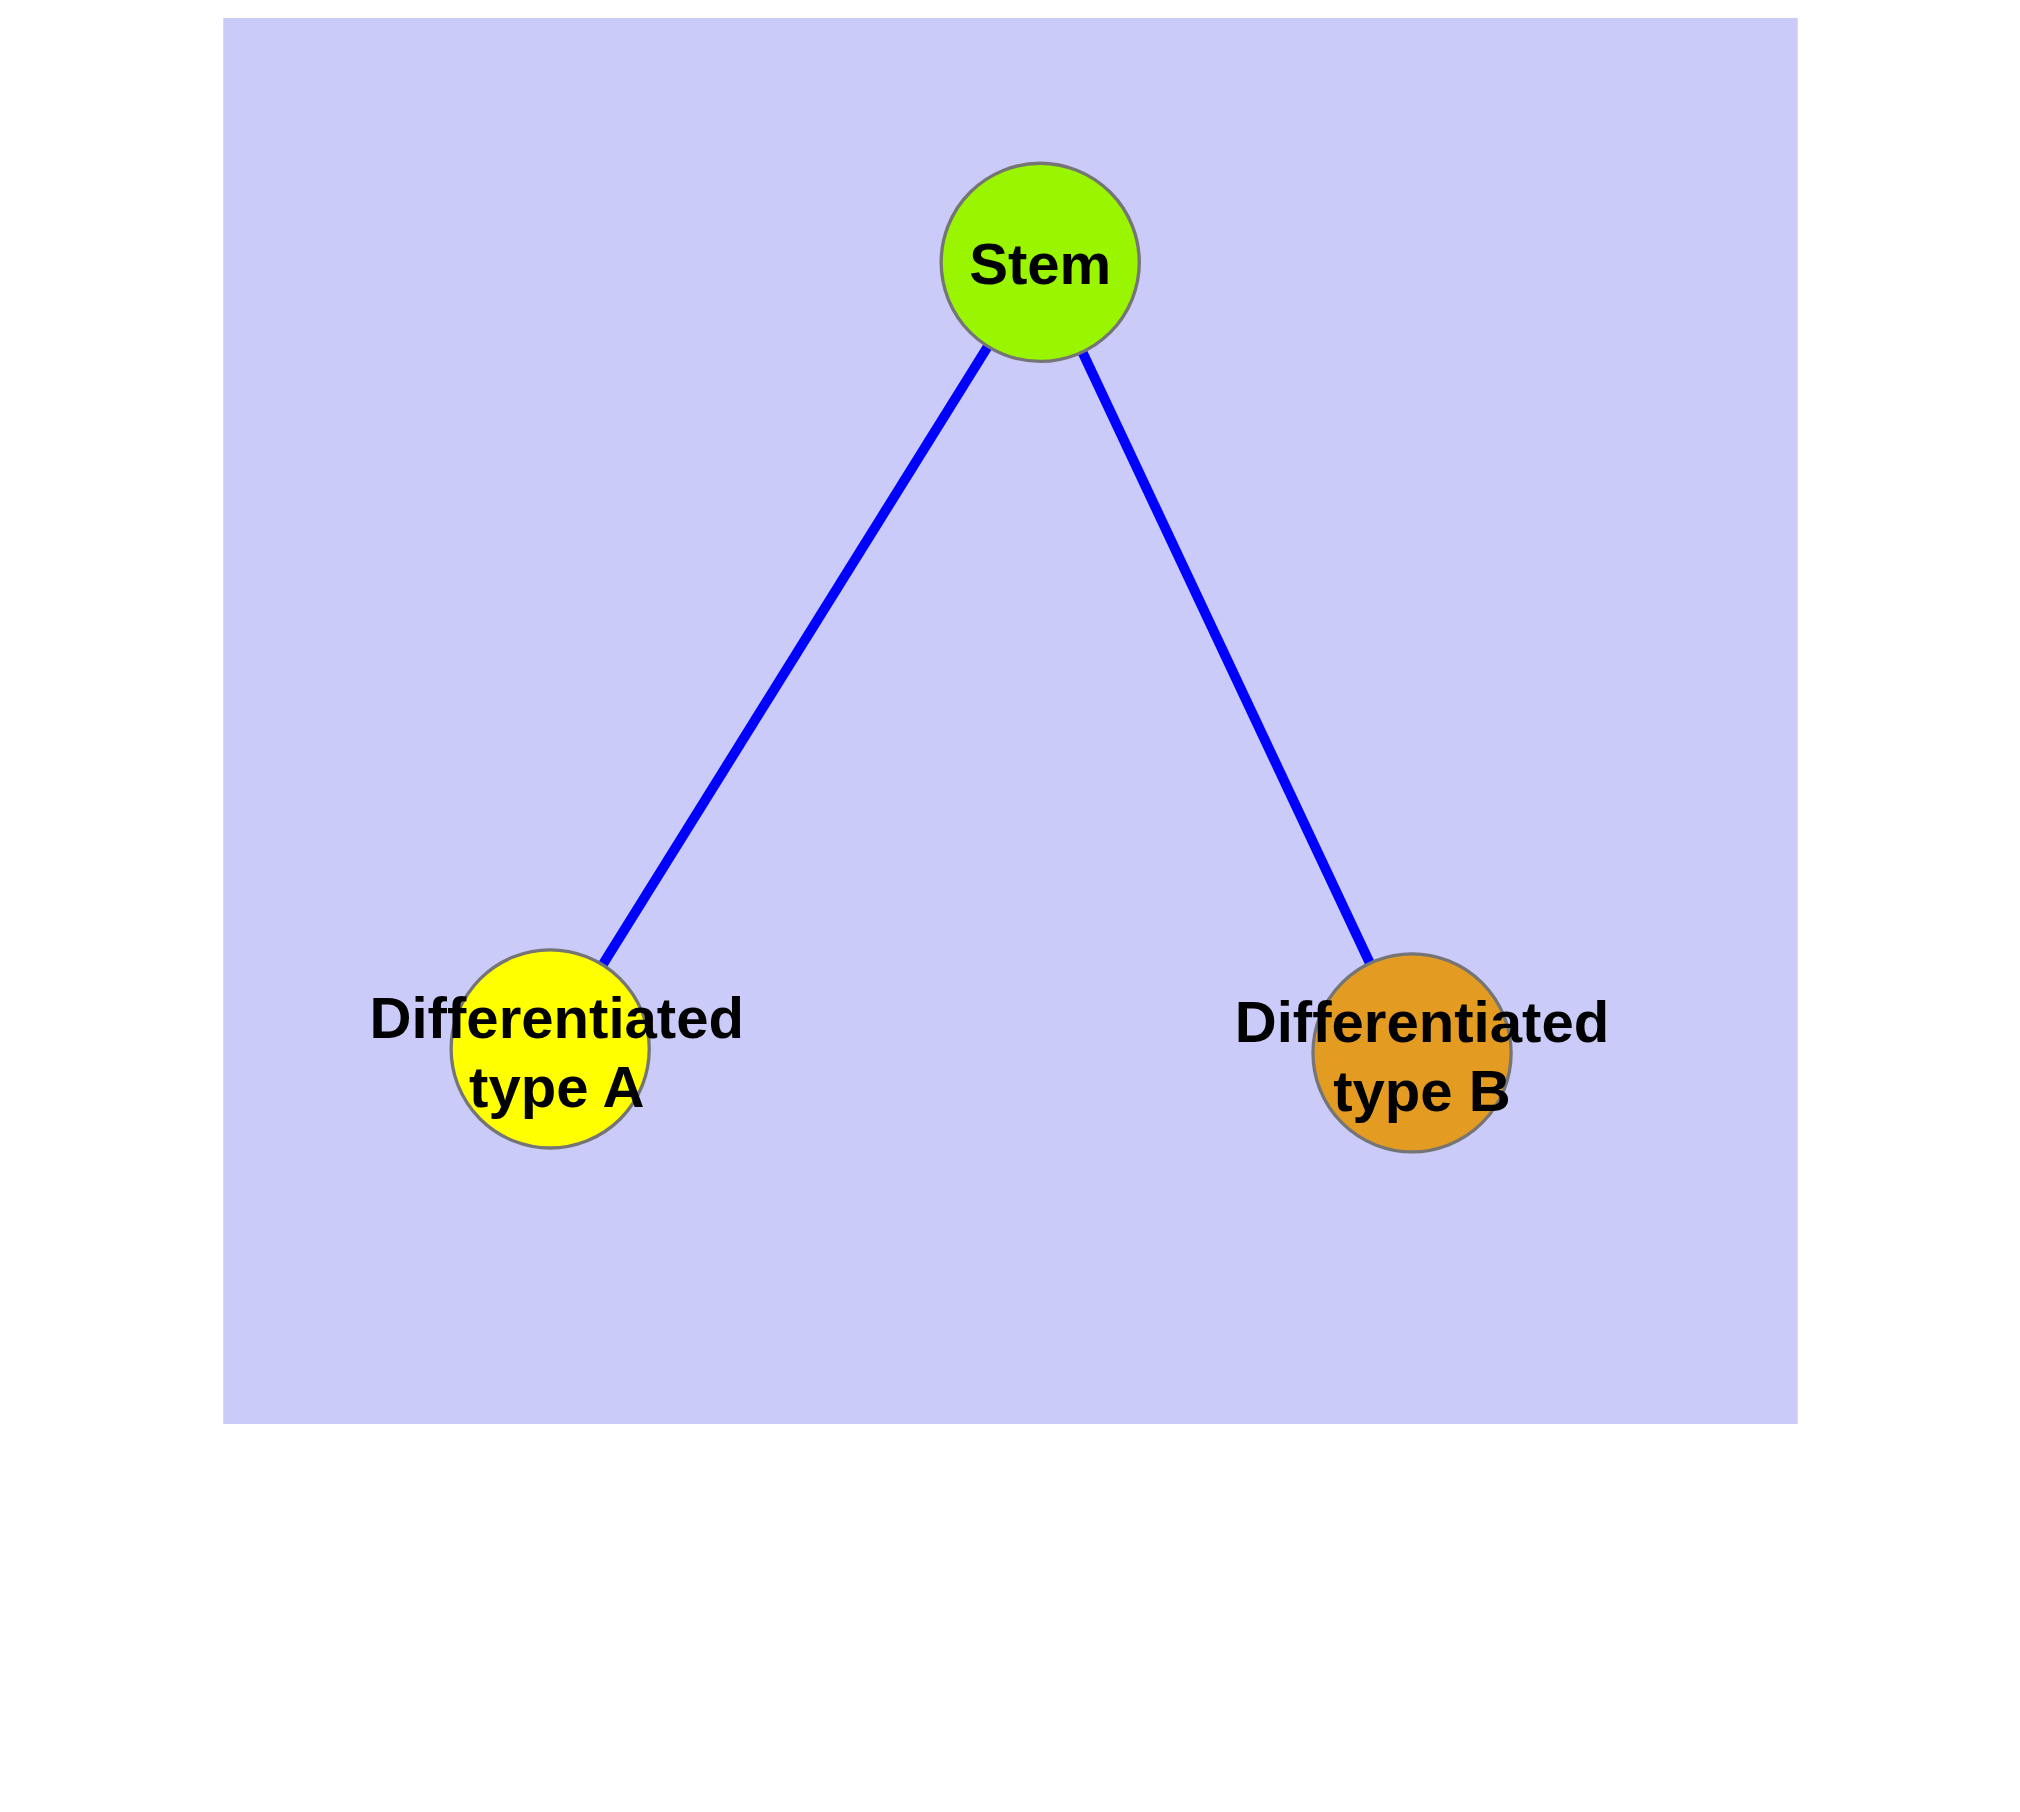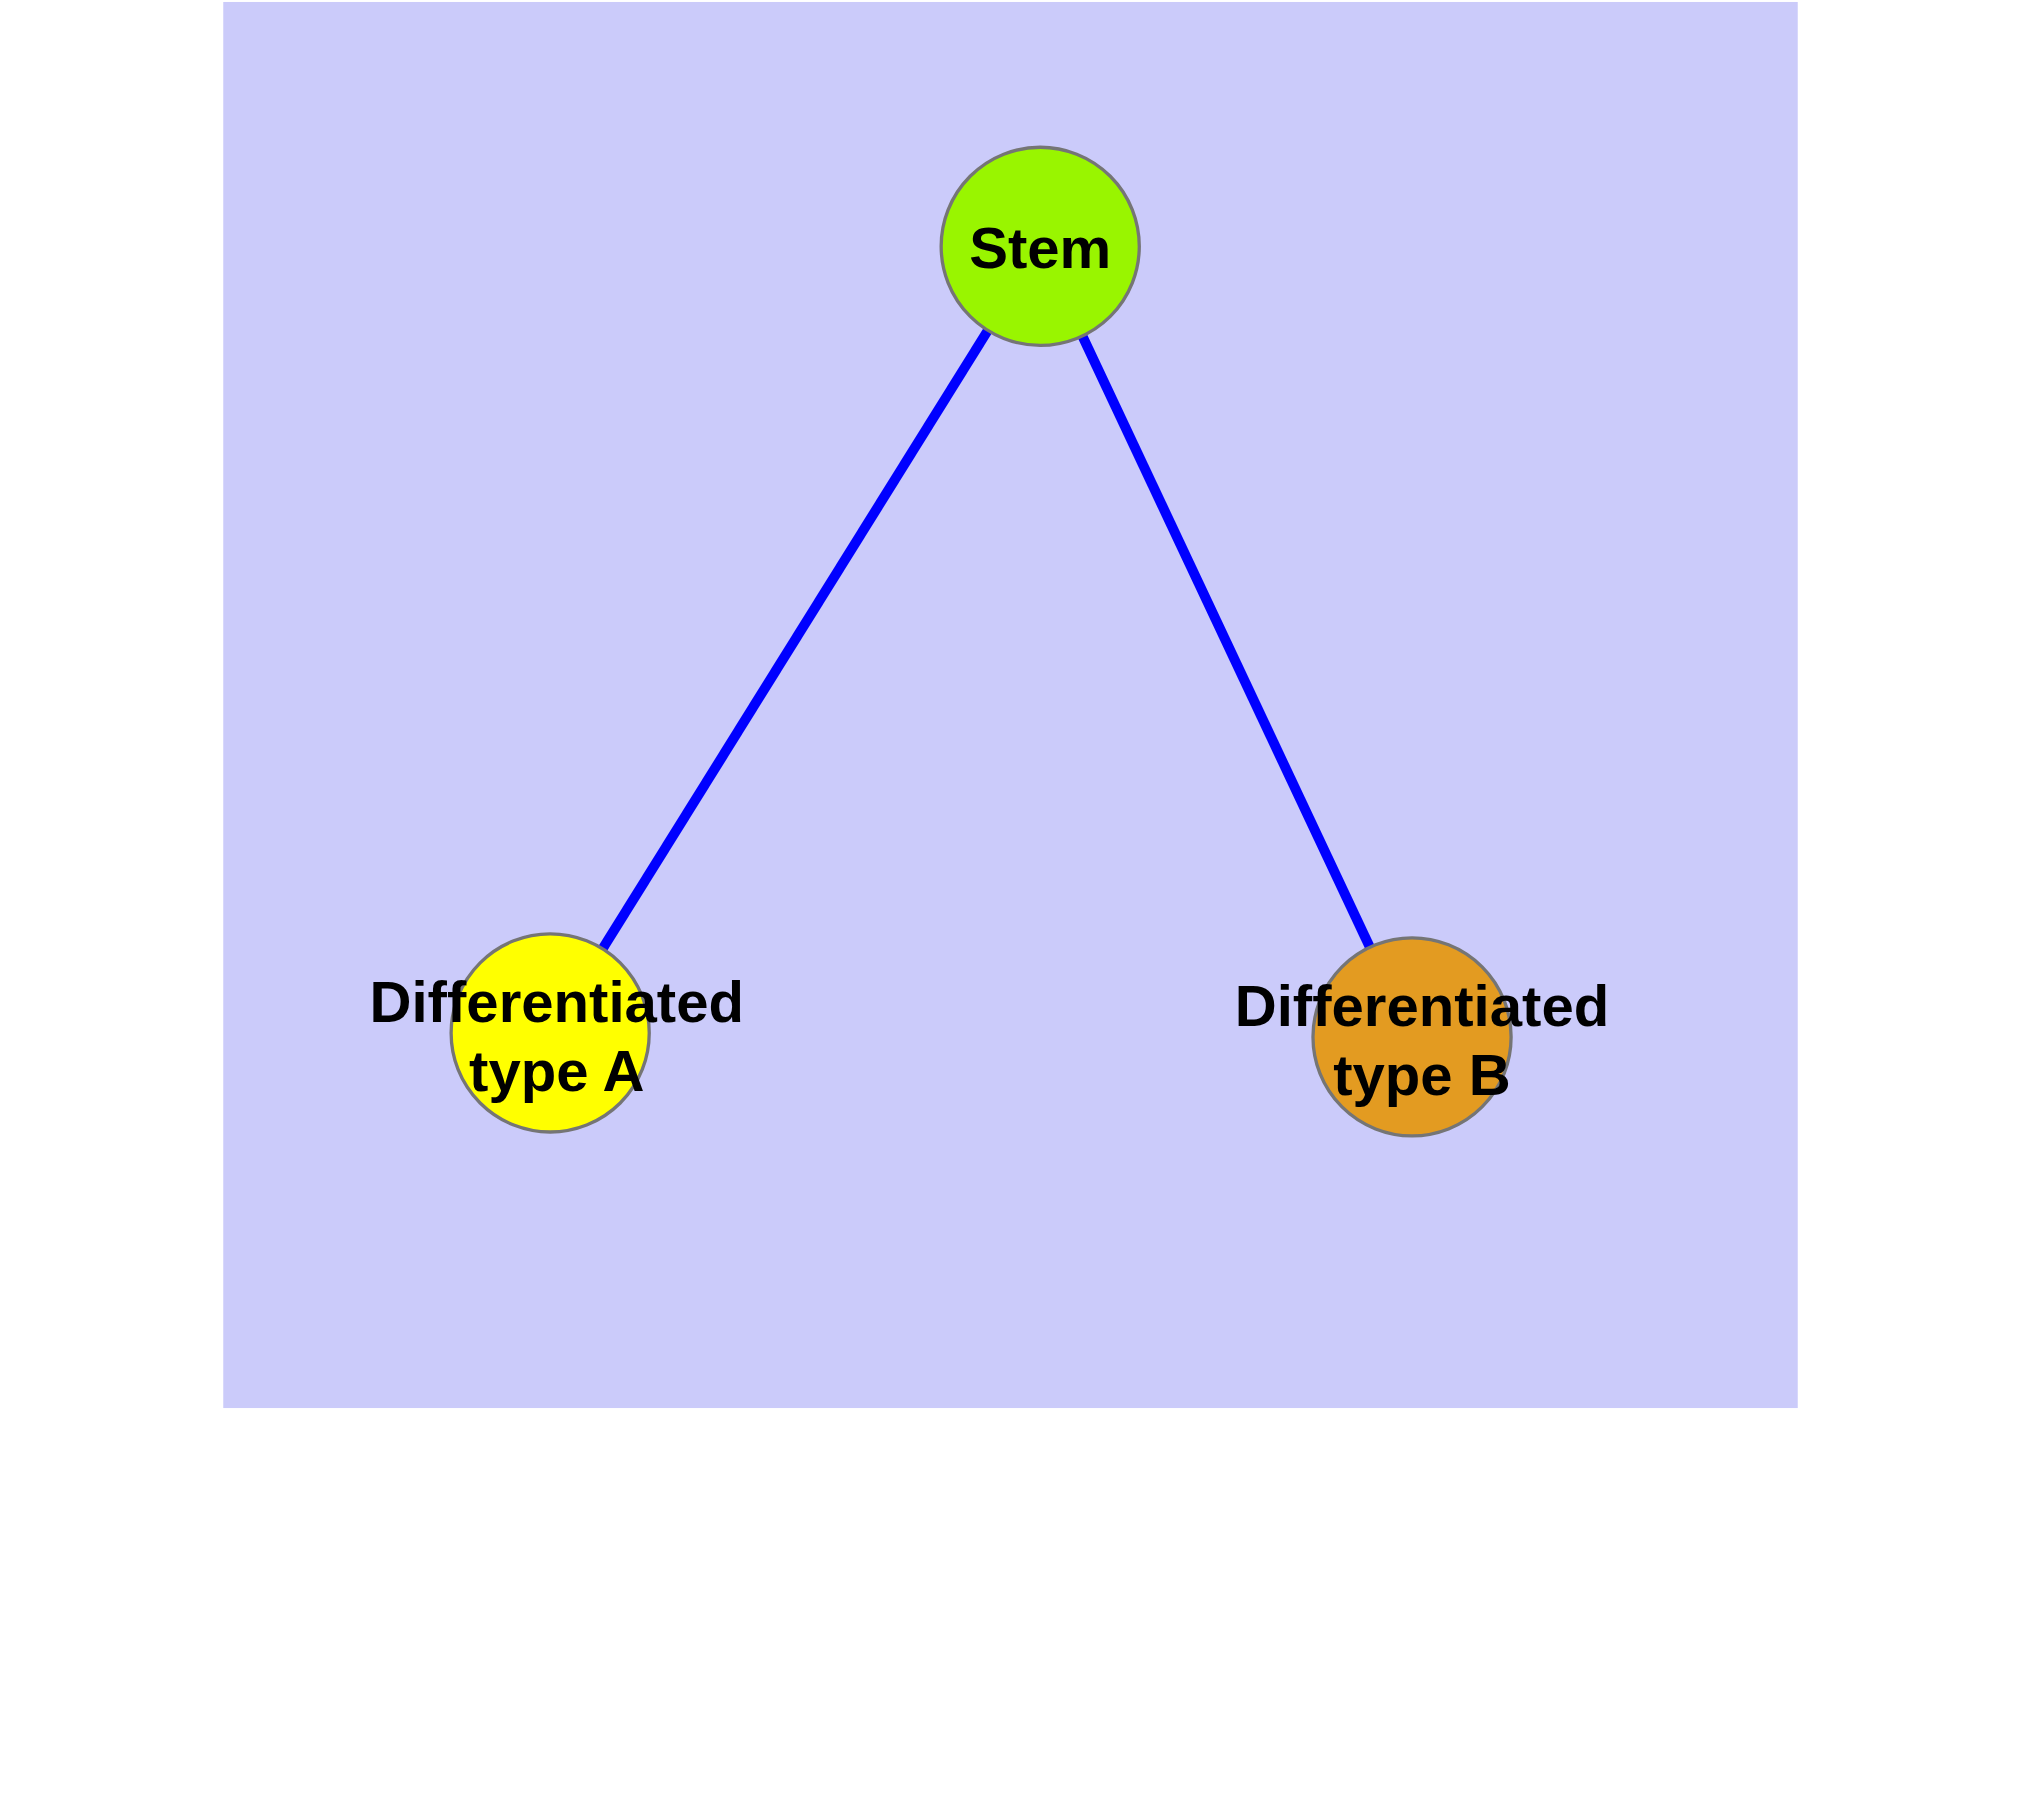--- a/index.html
+++ b/index.html
@@ -7,20 +7,21 @@
     padding: 0;
     background: #ffffff;
     font-family: "Liberation Sans", sans-serif;
   }
   .canvas-wrap {
     position: relative;
     width: 2021px;
     height: 1412px;
     background: #ffffff;
     overflow: hidden;
+    margin-top: 16px;
   }
   svg.graph {
     position: absolute;
     left: 0;
     top: 0;
     width: 100%;
     height: 100%;
     display: block;
   }
   .node-label {

